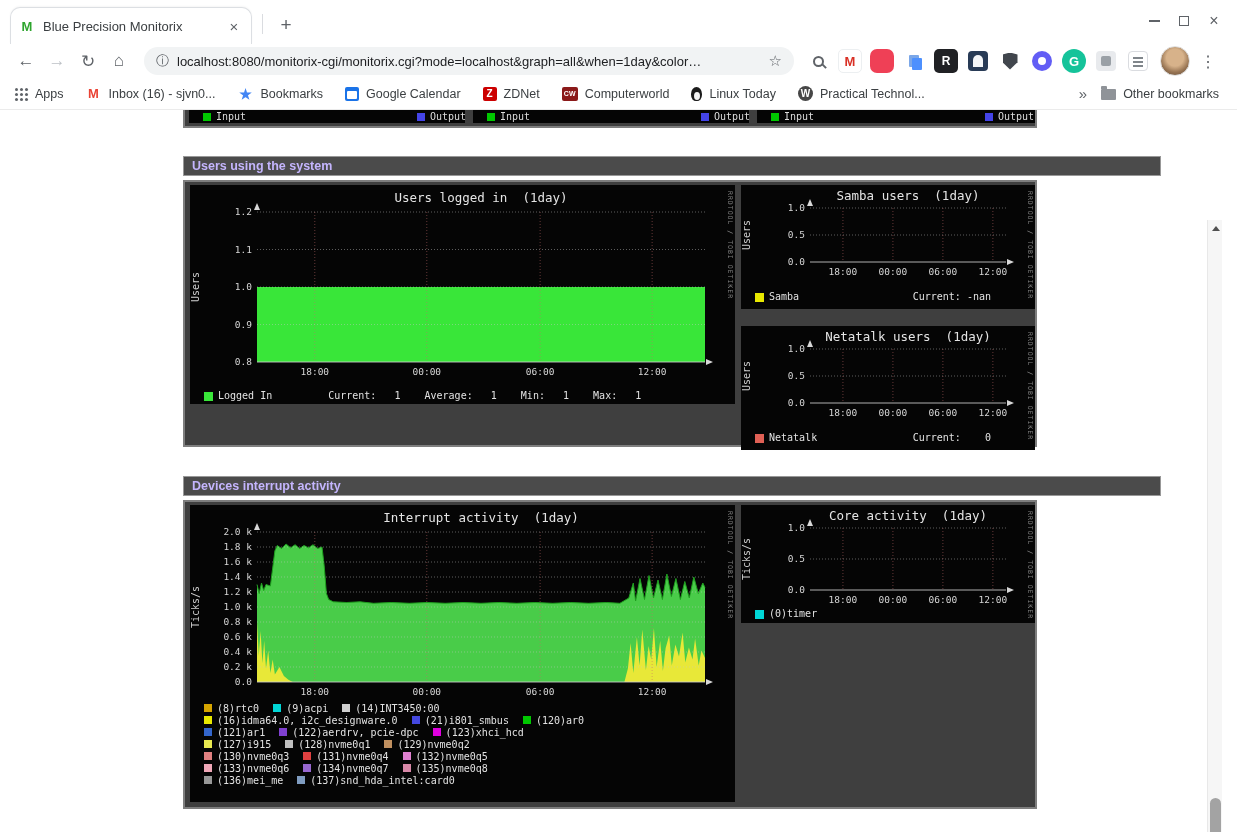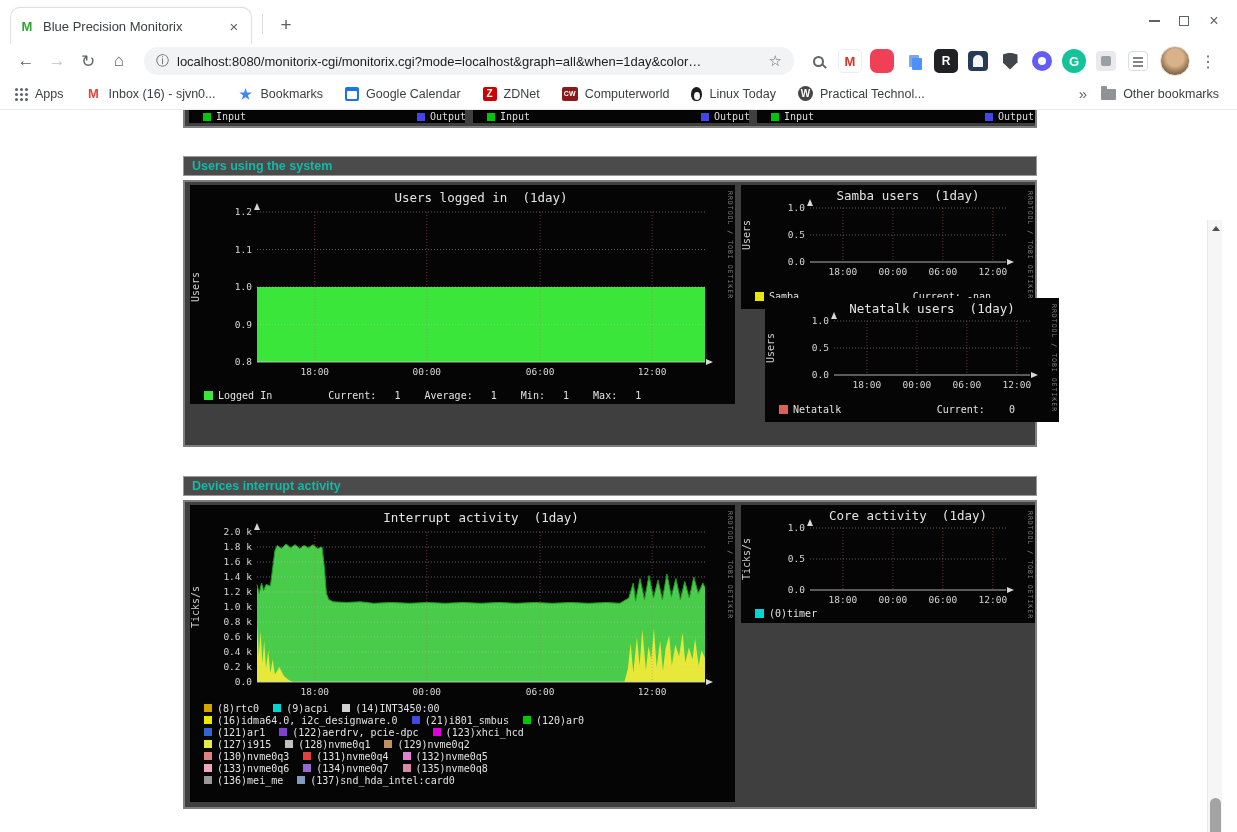--- a/index.html
+++ b/index.html
@@ -72,27 +72,27 @@
 .folder-ico{position:relative;width:15px;height:11px;background:#8f9398;border-radius:1px;margin-top:2px}
 .folder-ico::before{content:"";position:absolute;top:-3px;left:0;width:6px;height:3px;background:#8f9398;border-radius:1px 1px 0 0}
 
 
 .viewport{position:absolute;left:0;top:110px;width:1222px;height:722px;background:#ffffff;overflow:hidden}
 .content{position:absolute;left:183px;top:0;width:854px;height:722px}
 .stub-row{position:absolute;left:0;top:0;width:854px;height:18px;background:#3f3f3f;border:2px solid #7e7e7e;border-top:none}
 .stub-box{position:absolute;top:0;width:276px;height:13px;background:#050505}
 .stub-item{position:absolute;top:1px;display:flex;align-items:center;font:10px "DejaVu Sans Mono",monospace;color:#ddd;white-space:pre}
 .stub-item .sw{width:8px;height:8px;margin-right:5px;display:inline-block}
-.sec-header{position:absolute;left:0;width:854px;height:20px;background:#4b4b4b;border:1px solid #989898;color:#14b8a6;font-weight:bold;font-size:12.5px;line-height:18px;padding-left:8px}
+.sec-header{position:absolute;left:0;width:978px;height:20px;background:#4b4b4b;border:1px solid #989898;color:#c4b5fd;font-weight:bold;font-size:12.5px;line-height:18px;padding-left:8px}
 .sec-body{position:absolute;left:0;width:854px;background:#3f3f3f;border:2px solid #7e7e7e}
 .graph-box{position:absolute;background:#050505}
 .graph-box svg{display:block}
 svg text{font-family:"DejaVu Sans Mono",monospace}
 .watermark{position:absolute;top:6px;right:1px;writing-mode:vertical-rl;font-family:"DejaVu Sans Mono",monospace;font-size:6.5px;letter-spacing:1px;color:#848484}
-.glegend{position:absolute;left:14px;right:10px;display:flex;align-items:center;font:10px "DejaVu Sans Mono",monospace;color:#e2e2e2;white-space:pre}
+.glegend{position:absolute;left:14px;right:10px;display:flex;align-items:flex-end;font:10px "DejaVu Sans Mono",monospace;color:#e2e2e2;white-space:pre}
 .glegend .sw{width:9px;height:9px;margin-right:5px;display:inline-block;flex:0 0 auto}
 .gstats{white-space:pre}
 .gstats.inline{margin-left:56px}
 .gstats.split{margin-left:auto;padding-right:34px}
 .grows{position:absolute;left:14px;font:10px "DejaVu Sans Mono",monospace;color:#e2e2e2}
 .grow{height:12px;display:flex;align-items:center}
 .gitem{display:flex;align-items:center;margin-right:14px;white-space:pre}
 .gitem .sw{width:8px;height:8px;margin-right:5px;display:inline-block}
 
 
@@ -274,21 +274,21 @@
               <line x1="201.888" y1="23" x2="201.888" y2="77" stroke="#c46a6a" stroke-dasharray="1,2" stroke-width="1" opacity="0.5"></line>
               <text x="201.888" y="90" text-anchor="middle" fill="#d6d6d6" font-size="9.5">06:00</text>
               <line x1="251.86800000000002" y1="23" x2="251.86800000000002" y2="77" stroke="#c46a6a" stroke-dasharray="1,2" stroke-width="1" opacity="0.5"></line>
               <text x="251.86800000000002" y="90" text-anchor="middle" fill="#d6d6d6" font-size="9.5">12:00</text>
               <path d="M66 21 L72 21 L69 14 Z" fill="#d8d8d8"></path>
               <path d="M266 74 L266 80 L273 77 Z" fill="#d8d8d8"></path>
             </svg>
             <div class="glegend" style="top: 106px;"><span class="sw" style="background: rgb(232, 232, 0);"></span><span>Samba</span><span class="gstats split">Current: -nan</span></div>
             <div class="watermark">RRDTOOL / TOBI OETIKER</div>
           </div>
-        <div class="graph-box" style="left: 556px; top: 116px; width: 294px; height: 124px; margin-left: 24px;">
+        <div class="graph-box" style="left: 556px; top: 144px; width: 294px; height: 124px;">
             <svg width="294" height="124">
               <text x="167" y="15" text-anchor="middle" fill="#e4e4e4" font-size="12.5">Netatalk&nbsp;users&nbsp;&nbsp;(1day)</text>
               <text x="9" y="50" text-anchor="middle" fill="#cfcfcf" font-size="10" transform="rotate(-90 9 50)">Users</text>
               <line x1="69" y1="23" x2="265" y2="23" stroke="#c8c8c8" stroke-width="1" stroke-dasharray="1,2" opacity="0.45"></line>
               <text x="64" y="26" text-anchor="end" fill="#d6d6d6" font-size="9.5">1.0</text>
               <line x1="69" y1="50" x2="265" y2="50" stroke="#c8c8c8" stroke-width="1" stroke-dasharray="1,2" opacity="0.45"></line>
               <text x="64" y="53" text-anchor="end" fill="#d6d6d6" font-size="9.5">0.5</text>
               <line x1="69" y1="77" x2="265" y2="77" stroke="#cfcfcf" stroke-width="1" stroke-dasharray="" opacity="0.85"></line>
               <text x="64" y="80" text-anchor="end" fill="#d6d6d6" font-size="9.5">0.0</text>
               <line x1="101.928" y1="23" x2="101.928" y2="77" stroke="#c46a6a" stroke-dasharray="1,2" stroke-width="1" opacity="0.5"></line>

